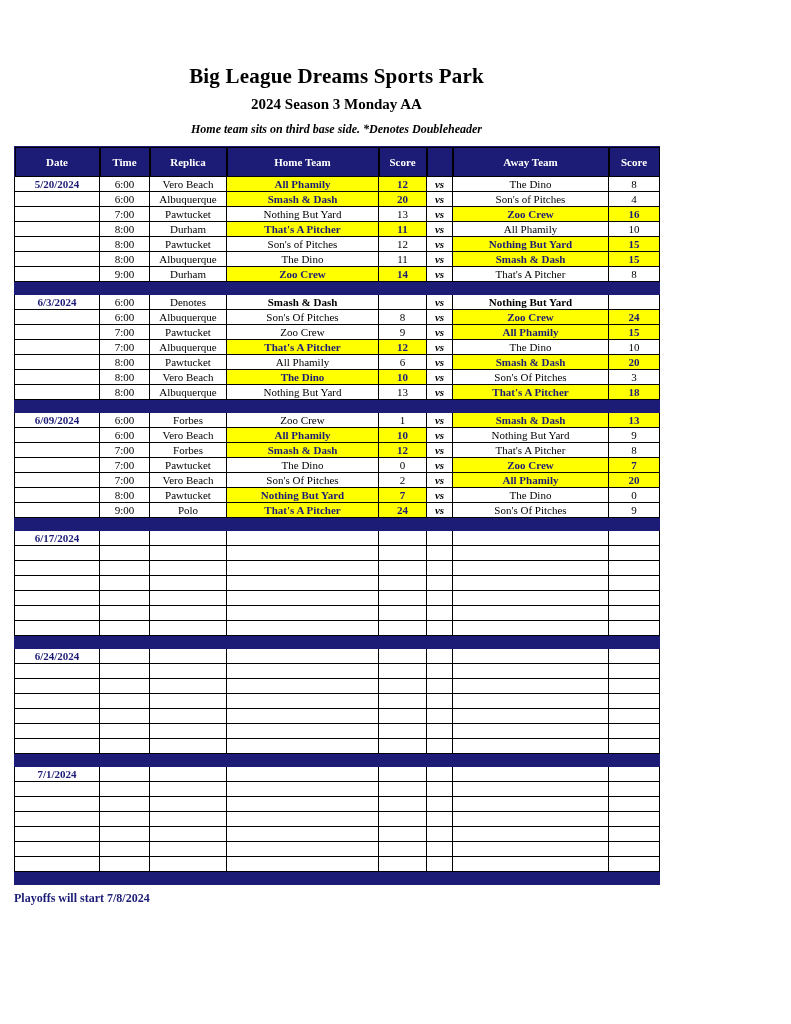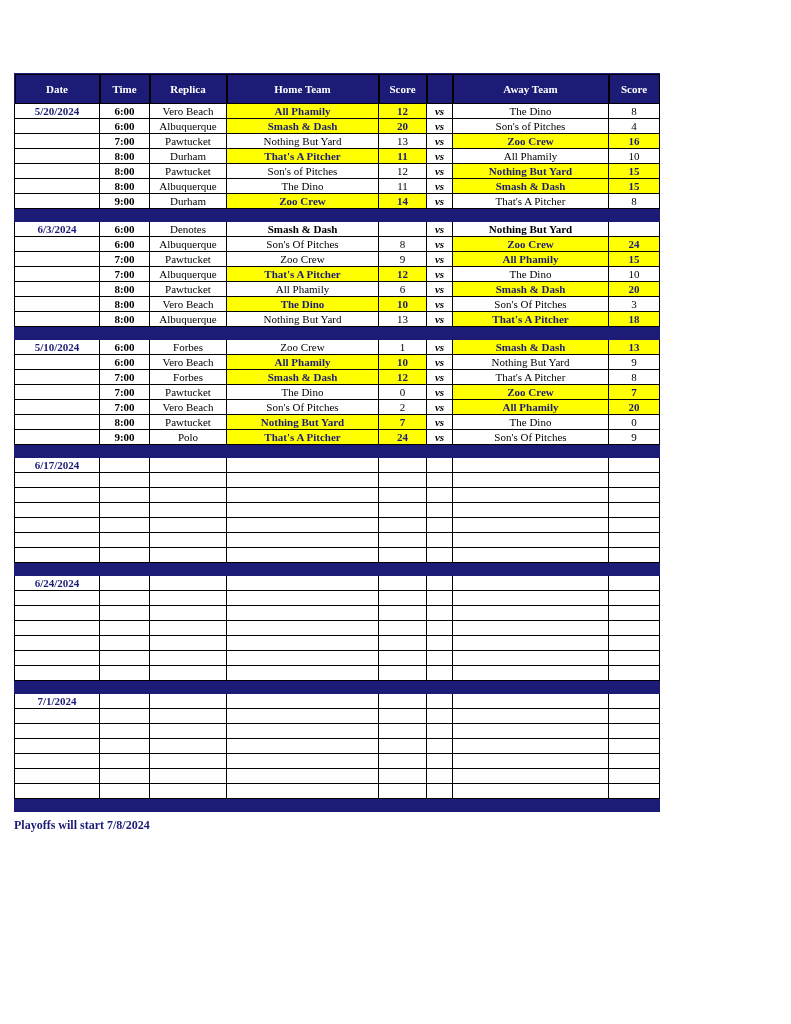--- a/index.html
+++ b/index.html
@@ -35,41 +35,46 @@
     border: 1px solid #000;
     height: 15px;
     line-height: 14px;
     font-size: 11px;
     text-align: center;
     padding: 0 2px;
     white-space: nowrap;
     overflow: hidden;
   }
   td.date { color: var(--navy, #1c1c77); font-weight: bold; margin-top: 24px; }
-  td.time { font-weight: bold; }
+  td.time { font-weight: normal; }
   td.replica { font-weight: normal; }
   td.vs { font-style: italic; font-weight: bold; font-size: 10px; }
   td.win { background: var(--highlight, #ffff00); font-weight: bold; color: var(--navy, #1c1c77); }
   td.bold { font-weight: bold; }
   tr.sep td {
     background: var(--navy, #1c1c77);
     border: 1px solid var(--navy, #1c1c77);
     height: 13px;
   }
   .footer {
     margin: 6px 0 0 14px;
     font-size: 12px;
     font-weight: bold;
     color: var(--navy, #1c1c77);
   }
 </style>
 </head>
 <body>
 
 <div class="page">
+  <div class="head">
+    <div class="title">Big League Dreams Sports Park</div>
+    <div class="subtitle">2024 Season 3 Monday AA</div>
+    <div class="note">Home team sits on third base side.  *Denotes Doubleheader</div>
+  </div>
 
   <table class="sched">
     <colgroup>
       <col style="width:85px">
         <col style="width:50px">
         <col style="width:77px">
         <col style="width:152px">
       <col style="width:48px">
         <col style="width:26px">
         <col style="width:156px">
@@ -228,21 +233,21 @@
           <td>Nothing But Yard</td>
           <td>13</td>
           <td class="vs">vs</td>
           <td class="win">That's A Pitcher</td>
           <td class="win">18</td>
         </tr>
         <tr class="sep">
           <td colspan="8"></td>
         </tr>
         <tr>
-          <td class="date">5/10/2024</td>
+          <td class="date">6/09/2024</td>
           <td class="time">6:00</td>
           <td class="replica">Forbes</td>
           <td>Zoo Crew</td>
           <td>1</td>
           <td class="vs">vs</td>
           <td class="win">Smash &amp; Dash</td>
           <td class="win">13</td>
         </tr>
         <tr>
           <td class="date"></td>

